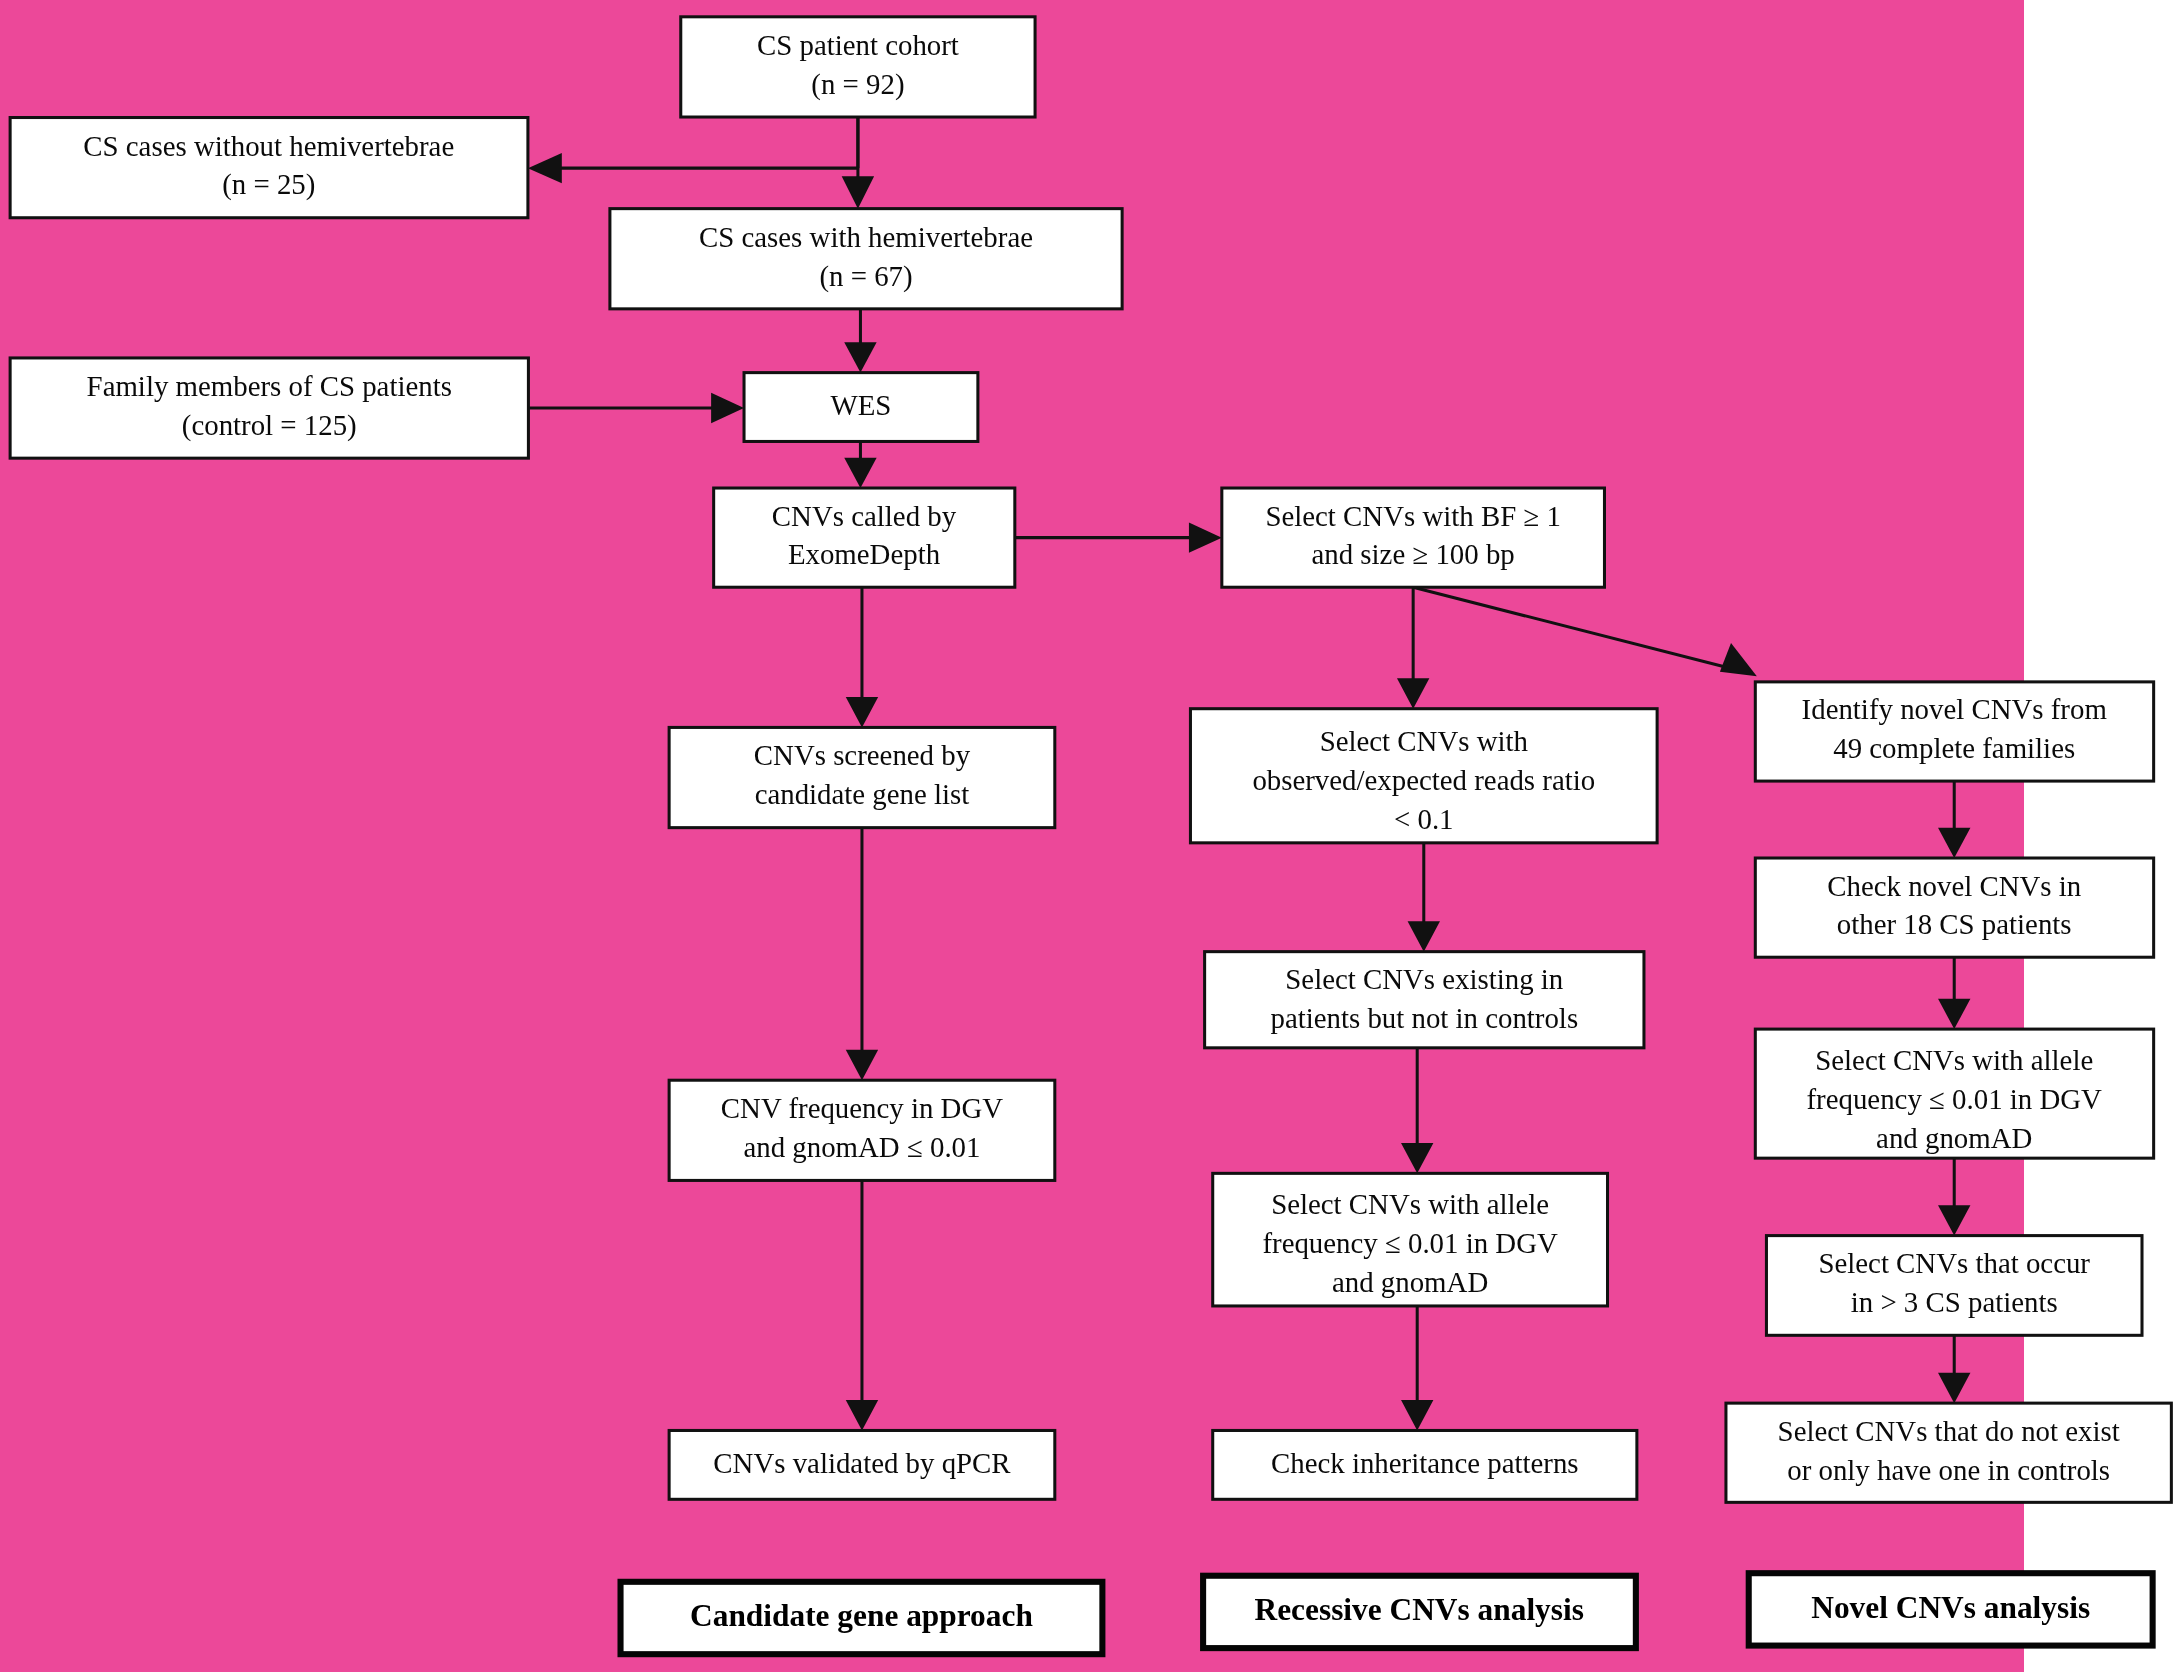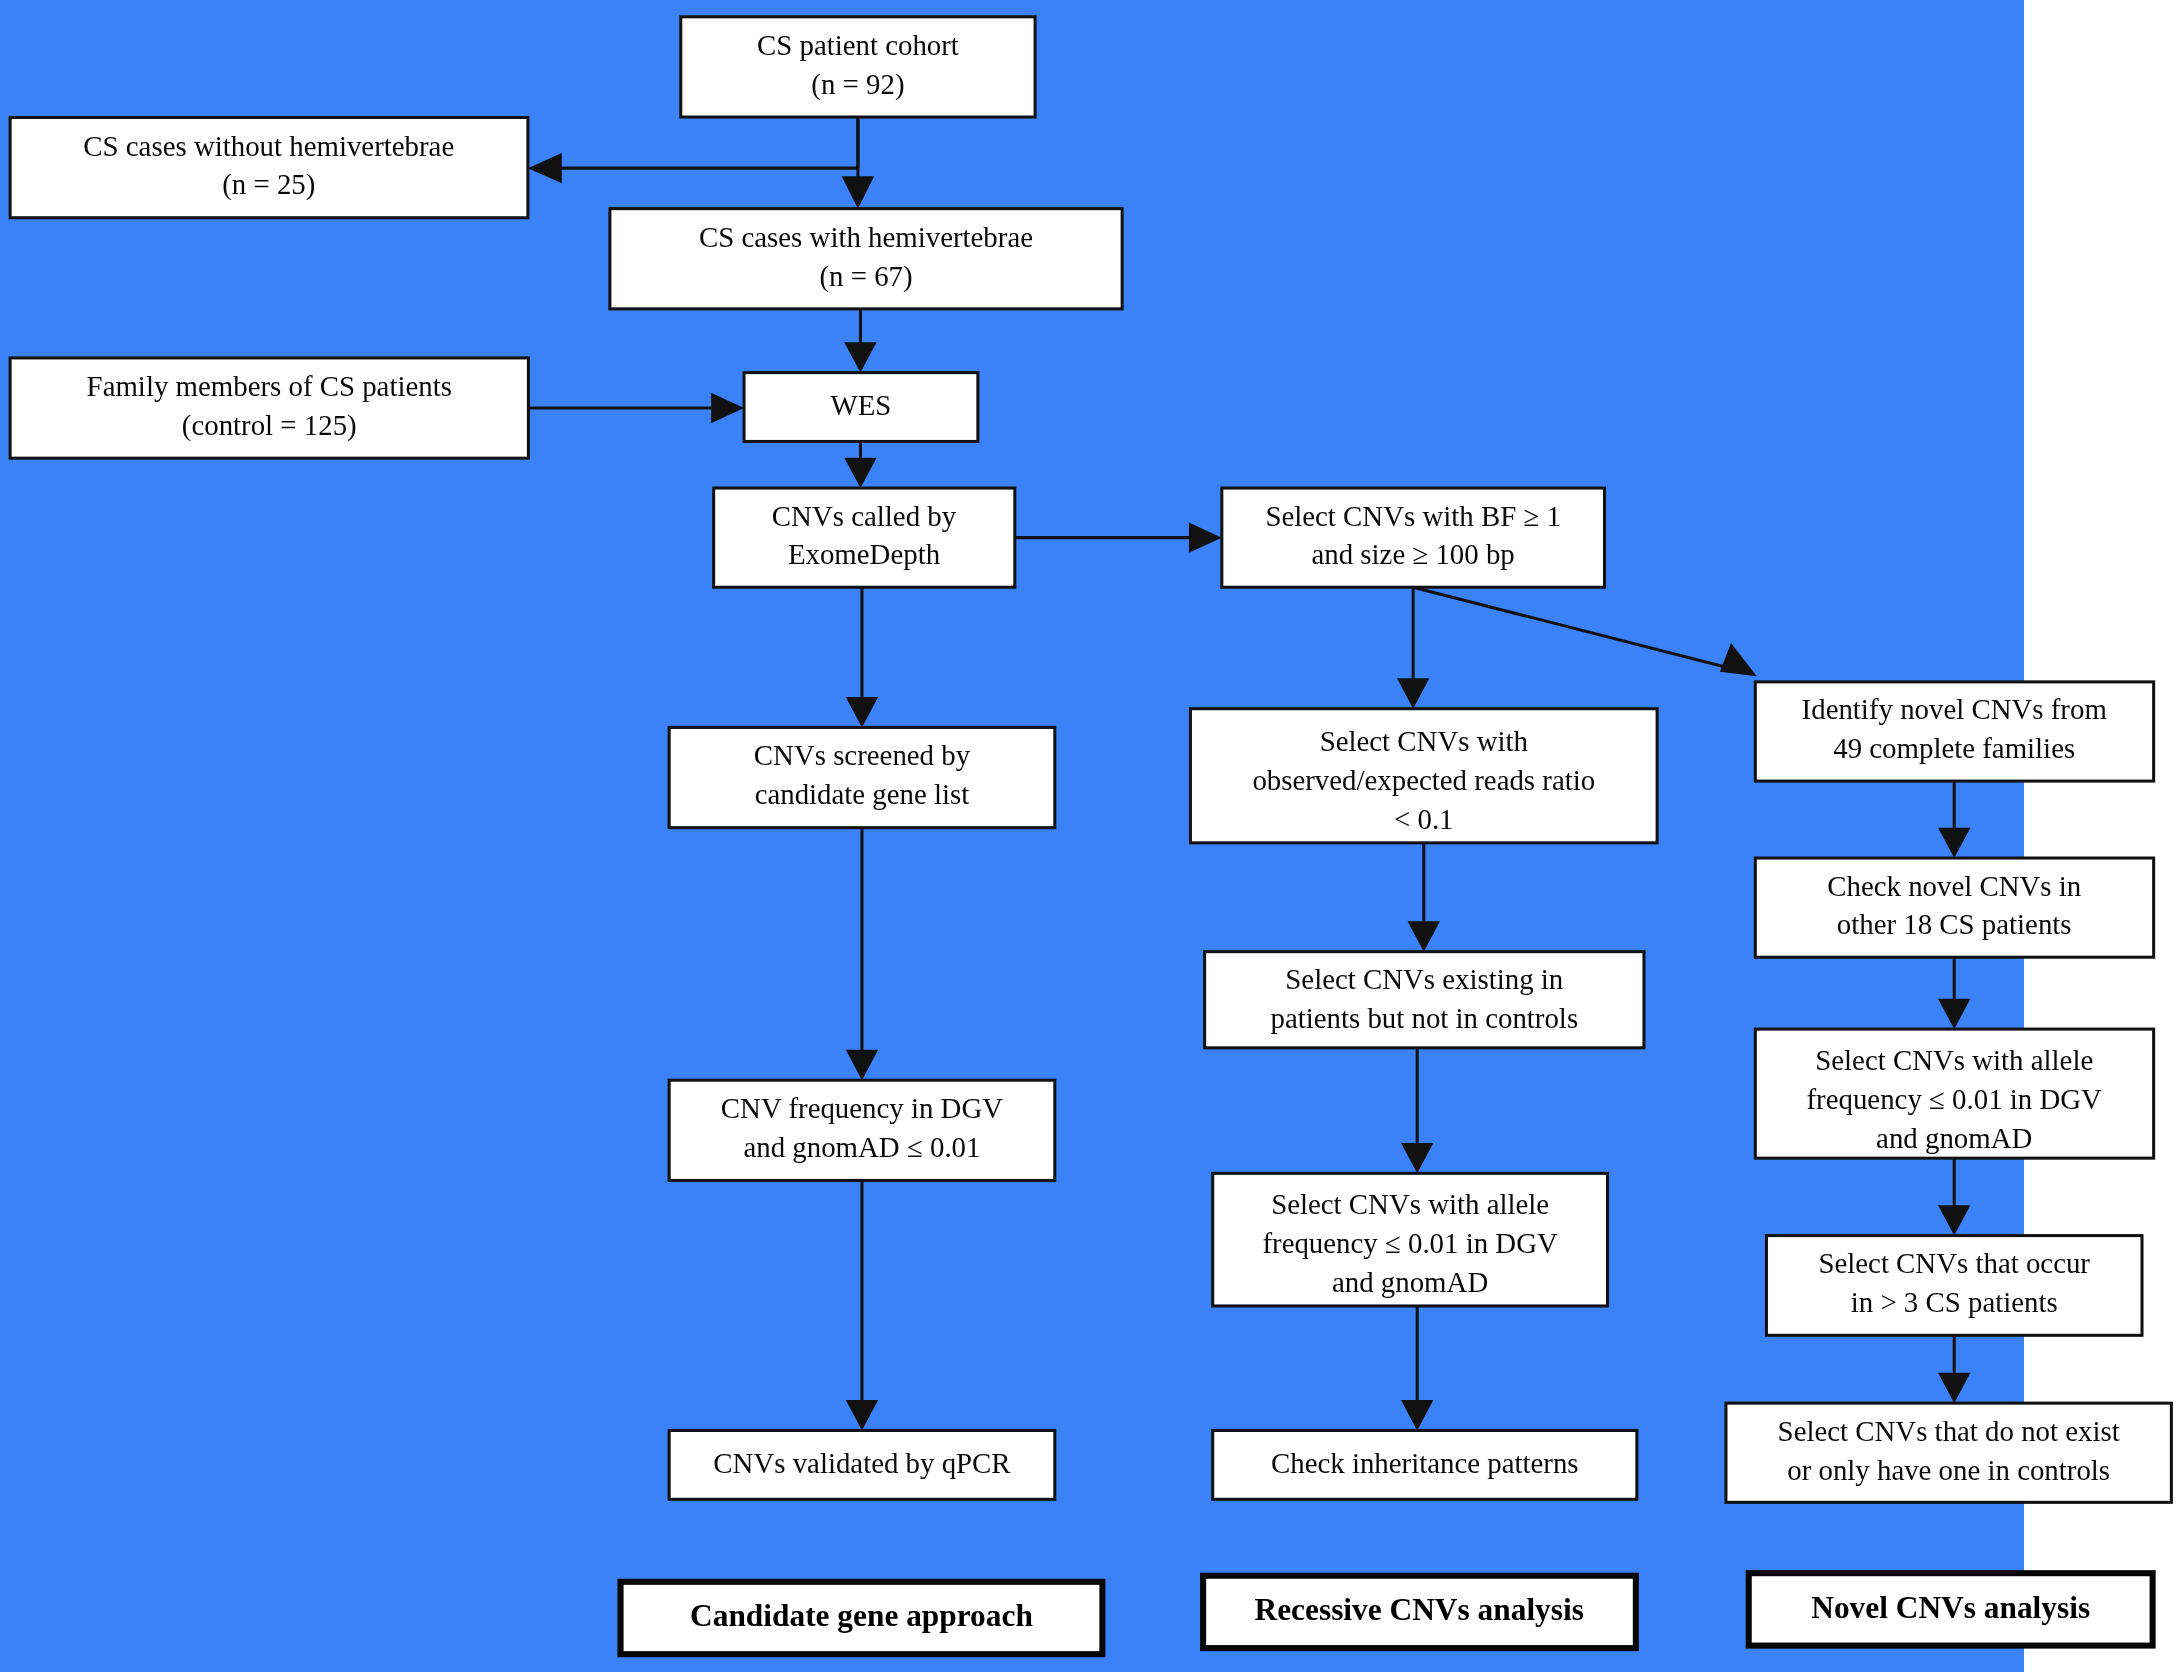--- a/index.html
+++ b/index.html
@@ -10,21 +10,21 @@
   body {
     width: 2183px;
     height: 1672px;
     font-family: "Liberation Serif", "DejaVu Serif", serif;
     overflow: hidden;
   }
   #flow-root {
     position: relative;
     width: 2024px;
     height: 1672px;
-    background: #3b82f6;
+    background: #ec4899;
     text-align: right;
   }
   svg#flow-svg {
     position: absolute;
     top: 0;
     left: 0;
     width: 2183px;
     height: 1672px;
     display: block;
   }

